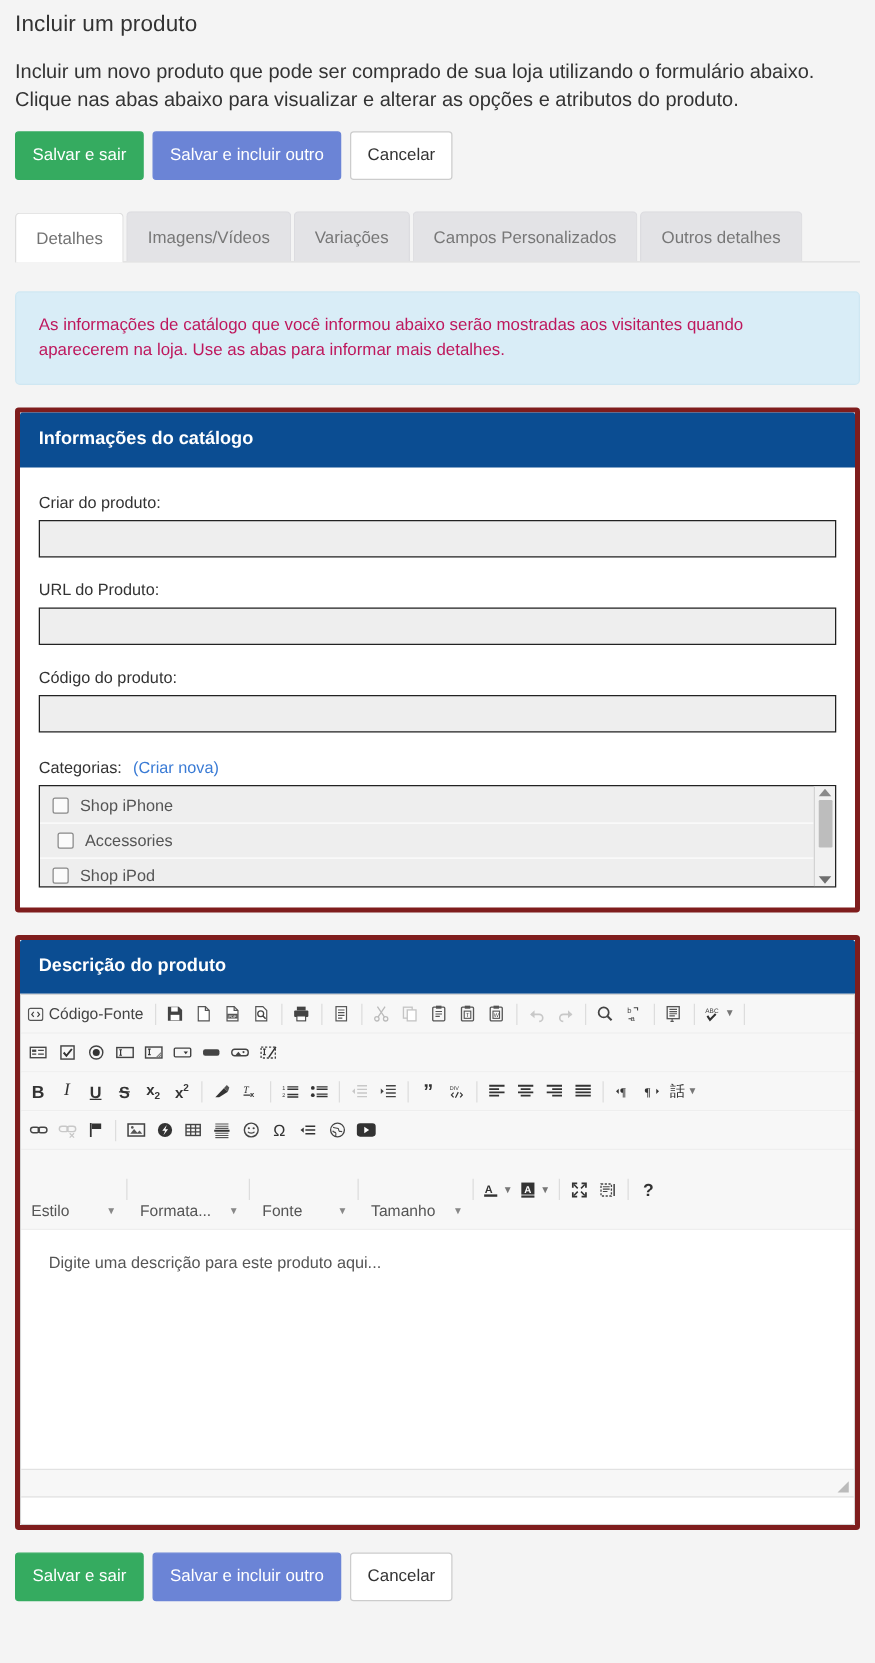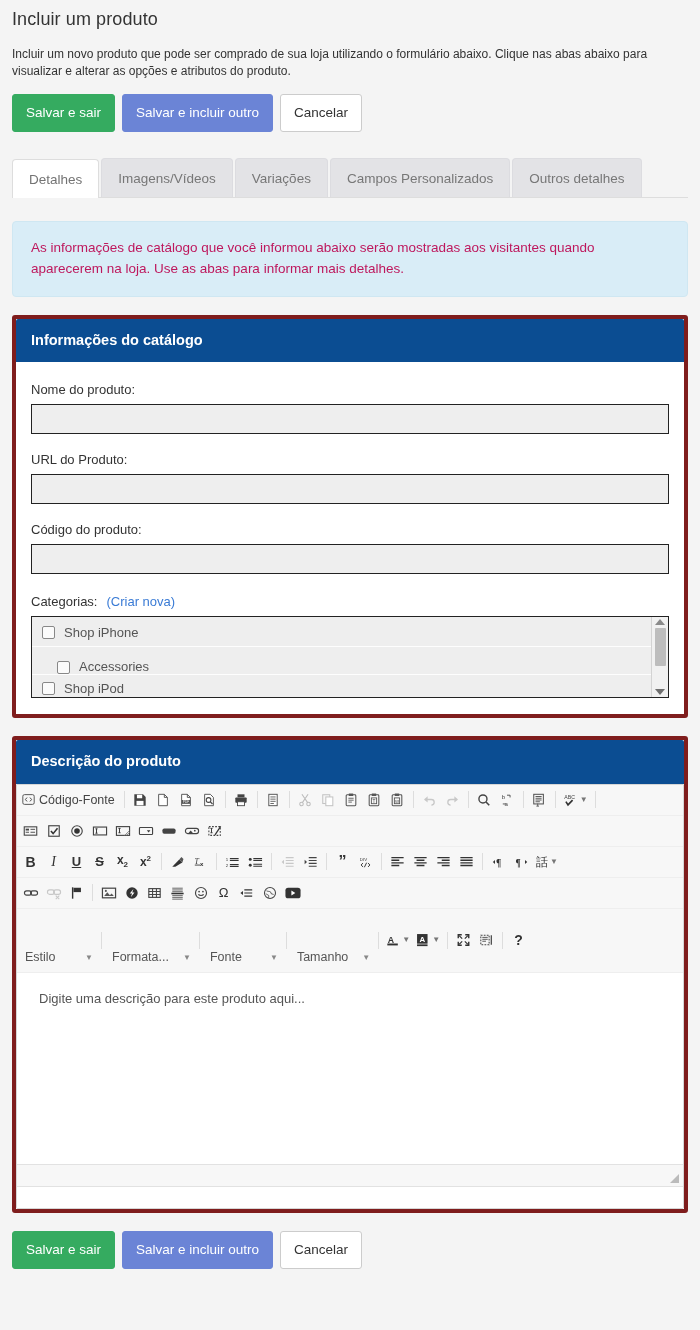--- a/index.html
+++ b/index.html
@@ -13,21 +13,21 @@
   }
   .page { width: 700px; height: 1330px; position: relative; padding: 0 8px; }
 
   
   .page-title {
     font-size: 18px; font-weight: 400; color: #333;
     margin: 9px 0 0 0; padding: 0 4px;
     letter-spacing: .1px;
   }
   .intro {
-    font-size: 12px; line-height: 1.45; color: #333;
+    font-size: 16px; line-height: 1.45; color: #333;
     margin: 16px 4px 0 4px;
   }
 
   
   .btn-row { margin: 13px 4px 0 4px; display: flex; gap: 7px; align-items: flex-start; }
   .btn {
     font-family: "Liberation Sans", sans-serif;
     font-size: 13.5px; line-height: 1;
     padding: 11px 13px 12px 13px;
     border-radius: 3px; border: 1px solid transparent;
@@ -107,21 +107,21 @@
     height: 82px; position: relative; overflow: hidden;
     display: flex;
   }
   .cat-list { flex: 1; overflow: hidden; padding-top: 2px; }
   .cat-item {
     display: flex; align-items: center;
     height: 28px; border-bottom: 1px solid #fdfdfd;
     font-size: 13px; color: #555;
     padding-left: 10px;
   }
-  .cat-item.indent { padding-left: 25px; align-items: flex-end; }
+  .cat-item.indent { padding-left: 14px; }
   .cbx {
     width: 13px; height: 13px; border: 1px solid #888;
     background: #fbfbfb; border-radius: 2px;
     margin-right: 9px; flex: 0 0 auto;
   }
   .cat-scroll {
     width: 17px; background: #f1f1f1;
     border-left: 1px solid #d3d3d3;
     display: flex; flex-direction: column; justify-content: space-between;
     align-items: center; padding: 2px 0;
@@ -200,21 +200,21 @@
     <div class="tab">Campos Personalizados</div>
     <div class="tab">Outros detalhes</div>
   </div>
 
   <div class="alert">As informações de catálogo que você informou abaixo serão mostradas aos visitantes quando aparecerem na loja. Use as abas para informar mais detalhes.</div>
 
   <div class="panel">
     <div class="panel-head">Informações do catálogo</div>
     <div class="panel-body">
 
-      <label class="field-label">Nome do produto:</label>
+      <label class="field-label">Criar do produto:</label>
       <input class="text-input" type="text" value="" style="">
 
       <label class="field-label" style="margin-top:18px">URL do Produto:</label>
       <input class="text-input" type="text" value="" style="">
 
       <label class="field-label" style="margin-top:18px">Código do produto:</label>
       <input class="text-input" type="text" value="" style="">
 
       <div class="cat-label-row">
         <span class="field-label">Categorias:</span>

